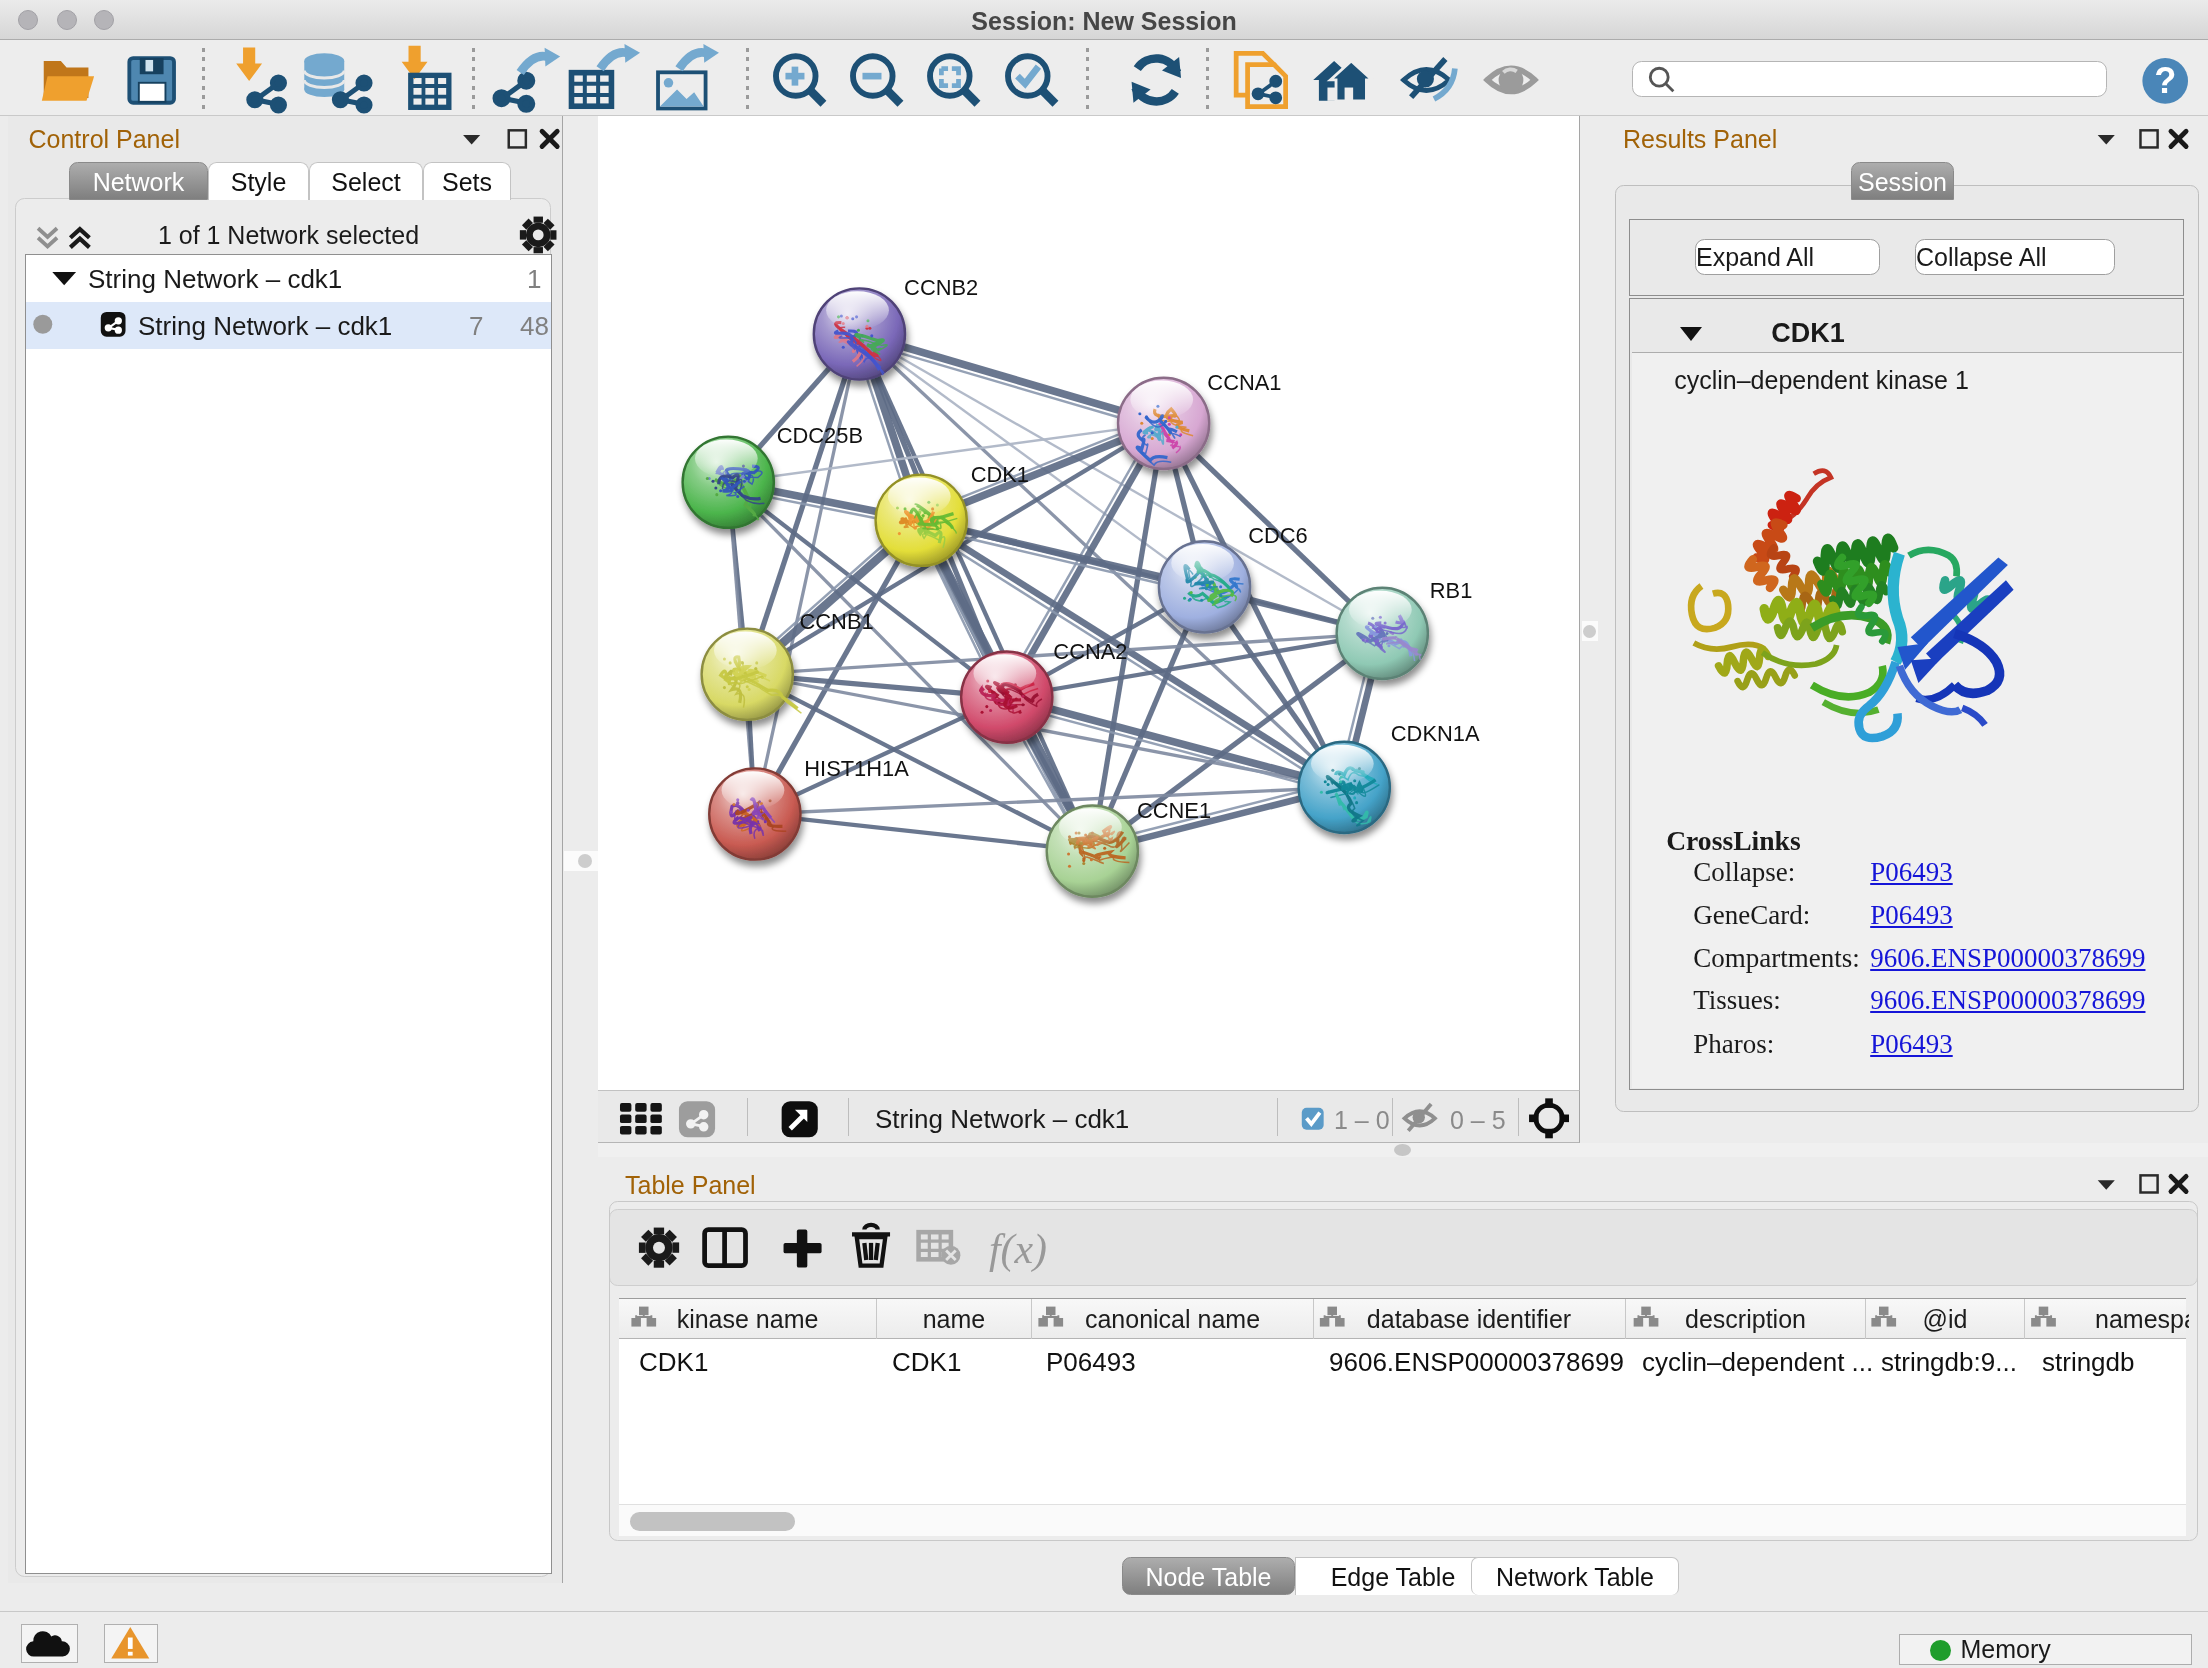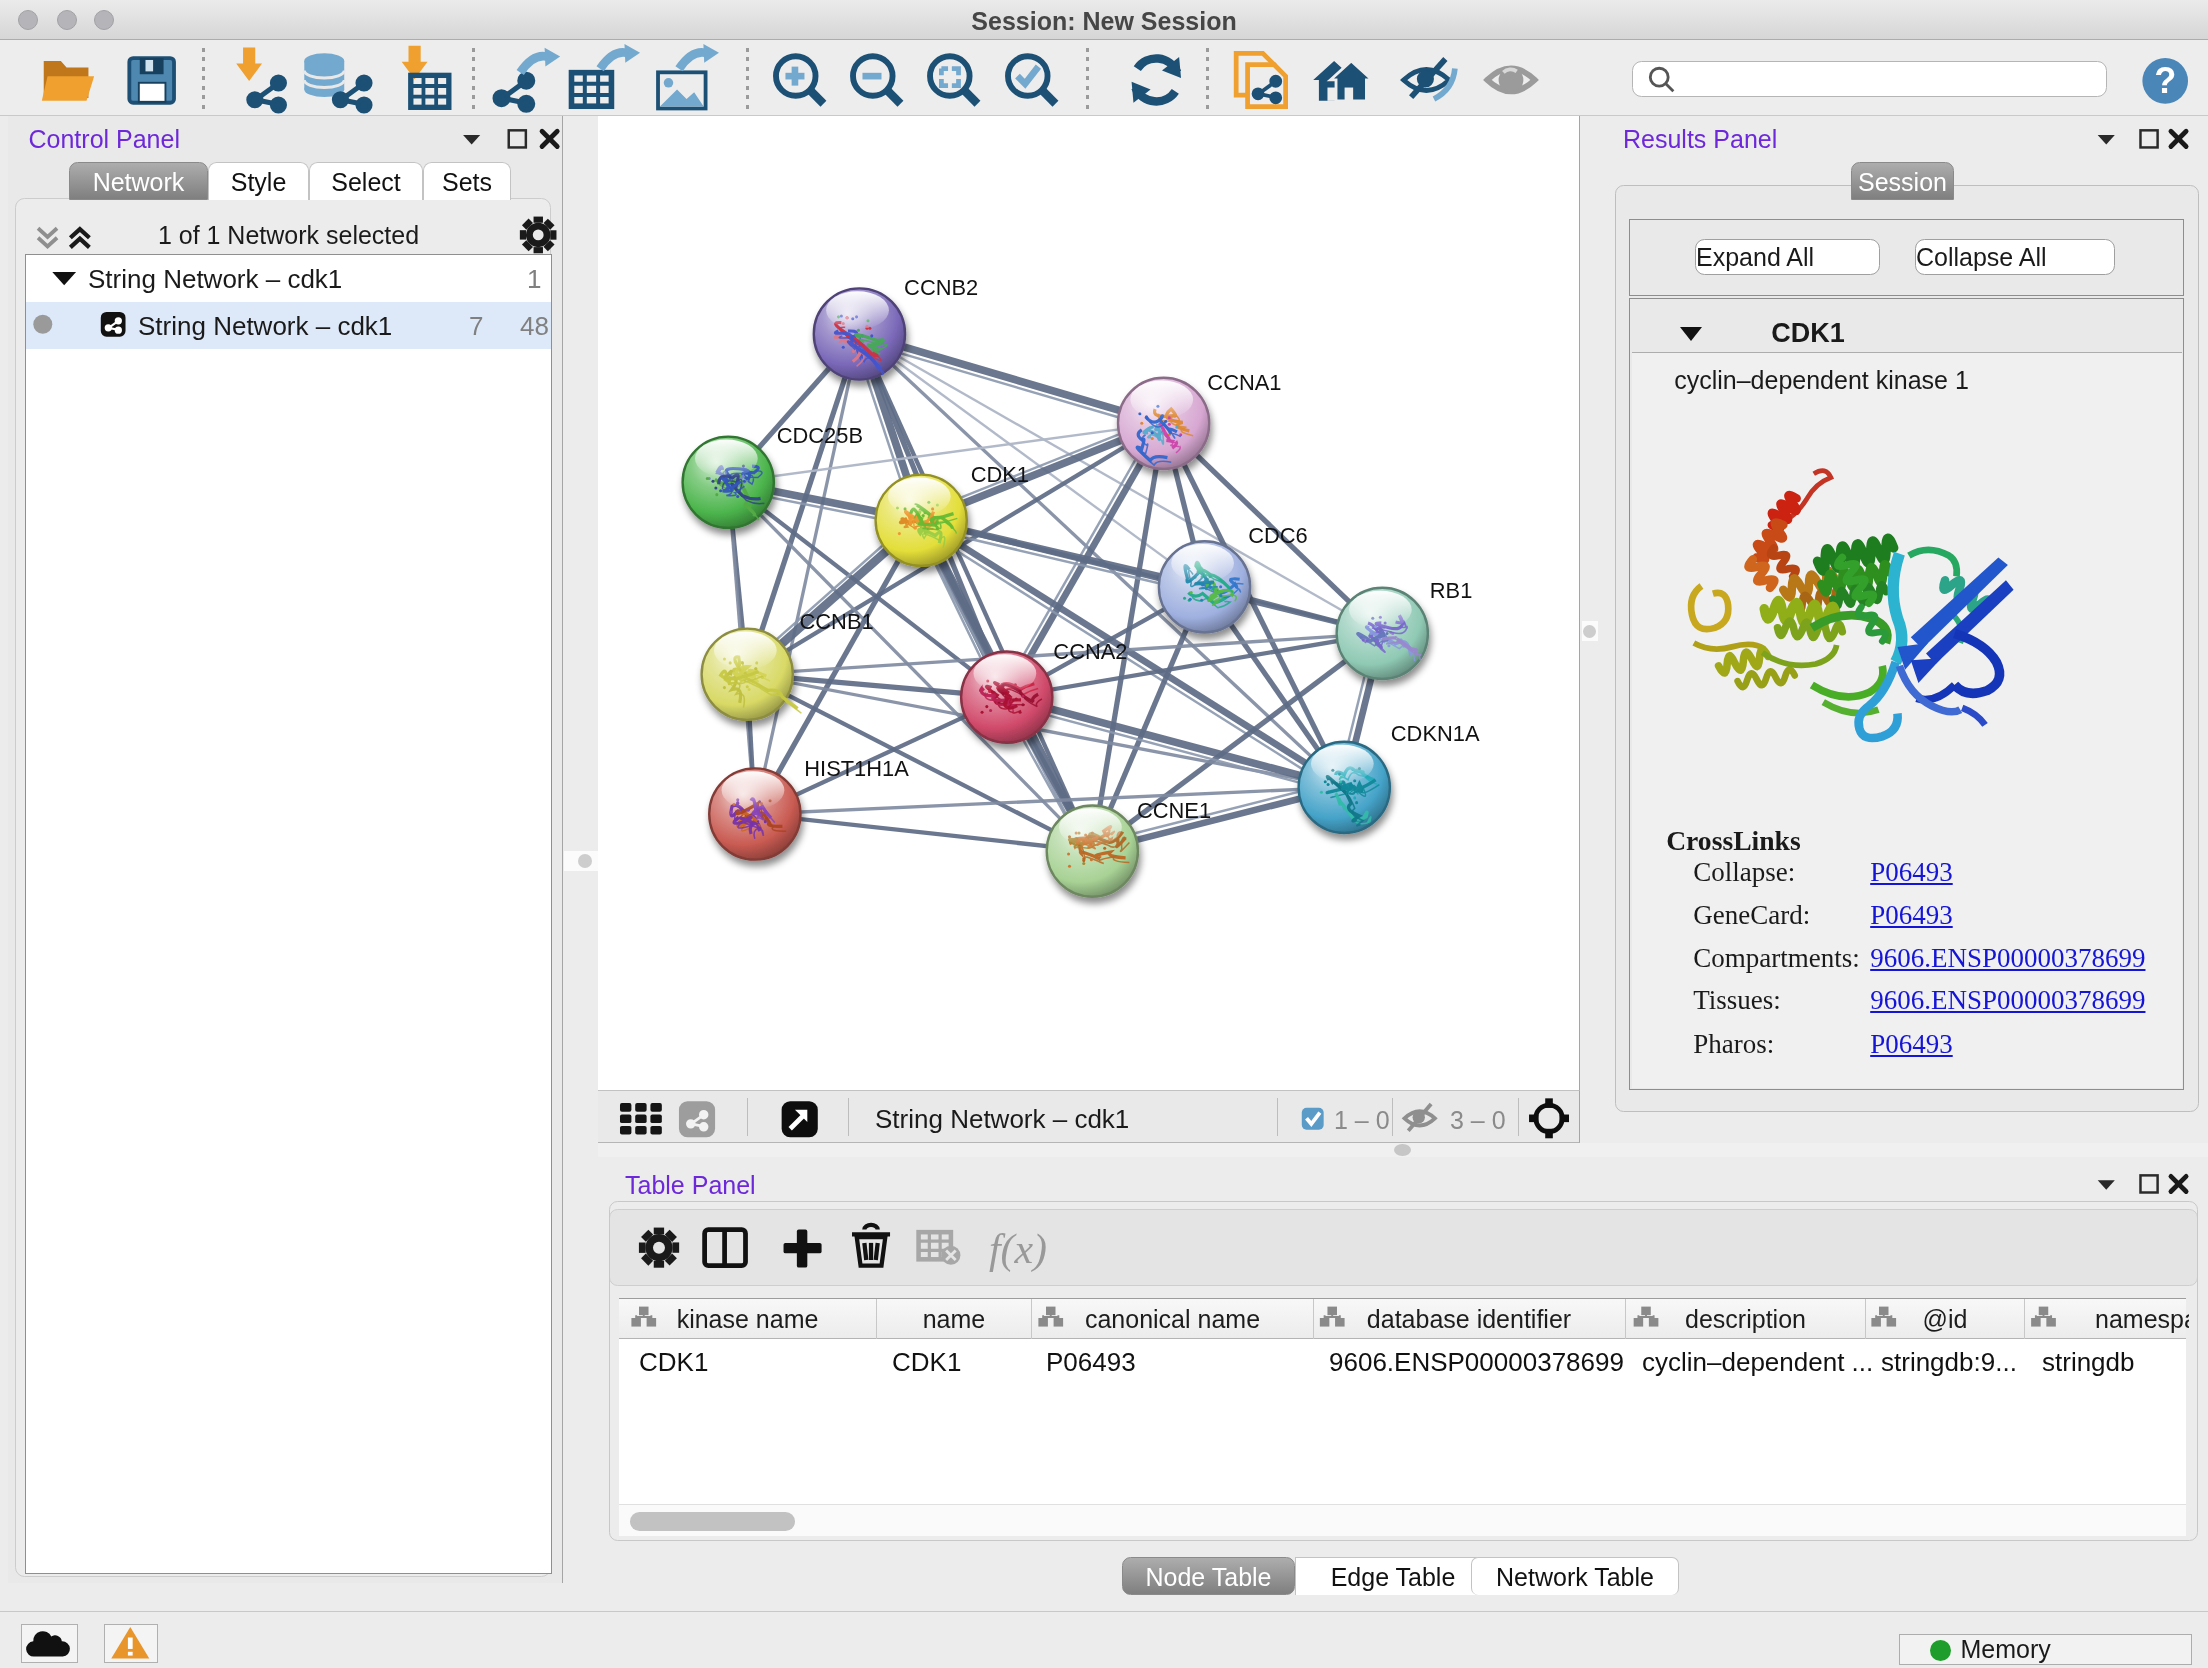--- a/index.html
+++ b/index.html
@@ -6,21 +6,21 @@
 .abs{position:absolute}
 
 #titlebar{left:0;top:0;width:2208px;height:40px;background:linear-gradient(#ebebeb,#d6d6d6);border-bottom:1px solid #acacac}
 .tl{width:20px;height:20px;border-radius:50%;background:#b5b4b8;border:1px solid #a2a1a6;top:9.5px}
 #title{width:2208px;text-align:center;top:6.7px;font-size:25px;font-weight:bold;color:#464646}
 
 #toolbar{left:0;top:40px;width:2208px;height:76px;background:#ededed;border-bottom:1px solid #c9c9c9}
 .tsep{top:48px;height:63px;width:2.9px;background:repeating-linear-gradient(to bottom,#9a9a9a 0 3.8px,rgba(0,0,0,0) 3.8px 9.5px)}
 #searchbox{left:1632px;top:61px;width:475px;height:36px;background:#fff;border:1.9px solid #b5b5b5;border-radius:9.5px}
 
-.paneltitle{font-size:25px;color:#6d28d9}
+.paneltitle{font-size:25px;color:#a16207}
 .tab{height:38px;border-radius:8.6px 8.6px 0 0;font-size:25px;text-align:center;line-height:38px;background:#fff;border:1px solid #c3c3c3;border-bottom:none;color:#111}
 .tabsel{background:linear-gradient(#adadad,#7f7f7f);color:#fff;border:1px solid #8a8a8a}
 
 #cpanel{left:7.6px;top:116px;width:555px;height:1467px;background:#e9e9e9;border-right:1px solid #a5a5a5}
 #csub{left:15px;top:198px;width:536px;height:1379px;background:#ececec;border:1px solid #cccccc;border-radius:9.5px}
 #ctree{left:25px;top:254px;width:527px;height:1320px;background:#fff;border:1px solid #8f8f8f}
 #crow2{left:26px;top:302px;width:525px;height:47px;background:#dde8f9}
 
 #netpanel{left:598px;top:116px;width:982px;height:974px;background:#fff;border-right:1px solid #a5a5a5}
 #netbar{left:598px;top:1090px;width:982px;height:53px;background:#e9e9e9;border-top:1px solid #c2c2c2;border-bottom:1px solid #b5b5b5;border-right:1px solid #a5a5a5}
@@ -591,21 +591,21 @@
     <text class="nlabel" x="567" y="738">CCNE1</text>
   </svg>
 <div class="abs" id="netbar"></div>
 <div class="abs nbsep" style="left:747px"></div>
 <div class="abs nbsep" style="left:848px"></div>
 <div class="abs nbsep" style="left:1277px"></div>
 <div class="abs nbsep" style="left:1392px"></div>
 <div class="abs nbsep" style="left:1518px"></div>
 <div class="abs" style="left:875px;top:1104px;font-size:26px">String Network – cdk1</div>
 <div class="abs" style="left:1334px;top:1106px;font-size:25px;color:#8a8a8a">1 – 0</div>
-<div class="abs" style="left:1450px;top:1106px;font-size:25px;color:#8a8a8a">3 – 0</div>
+<div class="abs" style="left:1450px;top:1106px;font-size:25px;color:#8a8a8a">0 – 5</div>
 
 <div class="abs paneltitle" id="rtitle">Results Panel</div>
 
 <div class="abs" id="rbox">
   <div class="abs" id="rbox1"></div>
   <div class="abs rbtn" style="left:79px">Expand All</div>
   <div class="abs rbtn" style="left:299px;width:200px">Collapse All</div>
   <div class="abs" id="rbox2">
     <div class="abs" style="left:50px;top:27.6px;width:0;height:0;border-left:11.4px solid transparent;border-right:11.4px solid transparent;border-top:14.3px solid #111"></div>
     <div class="abs" style="left:141px;top:19px;font-size:27px;font-weight:bold">CDK1</div>

